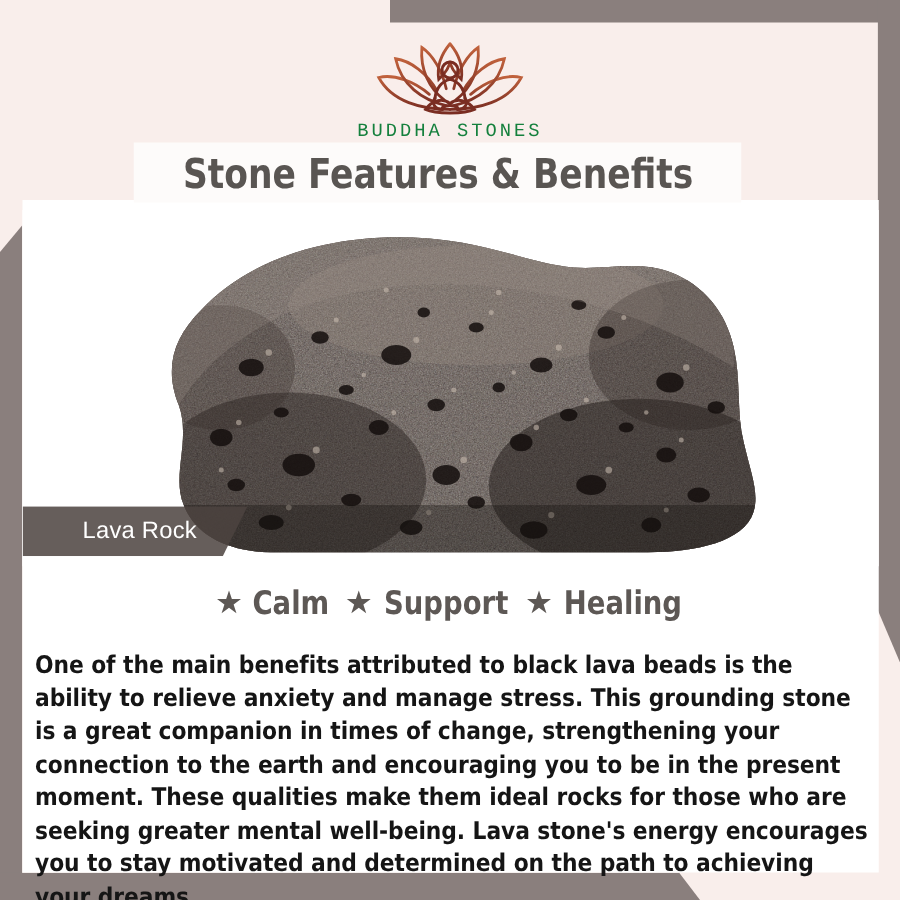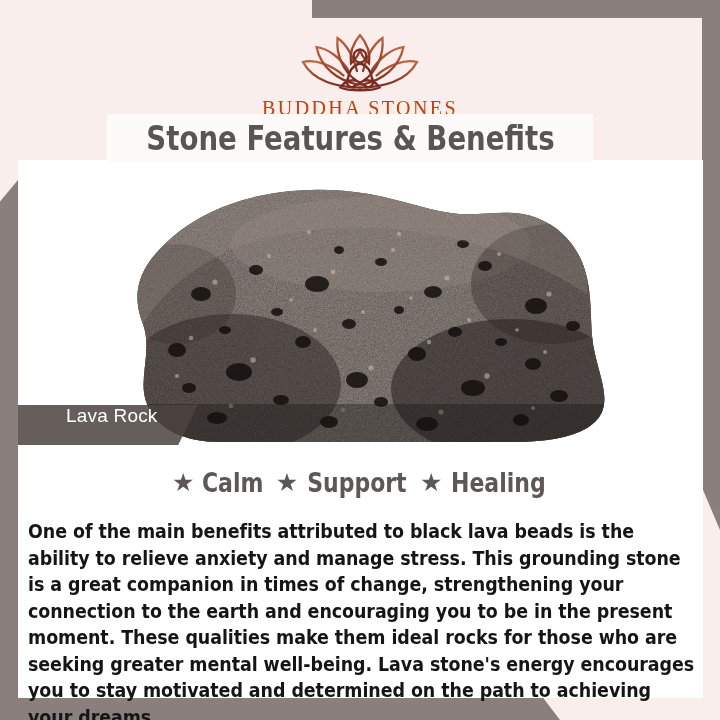--- a/index.html
+++ b/index.html
@@ -77,24 +77,24 @@
     align-items: center;
     justify-content: flex-start;
   }
   .brand-mark {
     width: 150px;
     height: 76px;
     display: block;
   }
   .brand-name {
     margin-top: 3px;
-    font-family: Liberation Serif, serif;
-    font-size: 20px;
+    font-family: Liberation Mono, monospace;
+    font-size: 15px;
     letter-spacing: 2.4px;
-    color: #c2410c;
+    color: #15803d;
     font-weight: 400;
   }
 
   
   .title-banner {
     position: absolute;
     top: 114px;
     left: 107px;
     width: 486px;
     height: 48px;
@@ -135,21 +135,21 @@
   
   .caption-band {
     position: absolute;
     left: 18px;
     top: 405px;
     width: 180px;
     height: 40px;
     background: rgba(77,67,64,0.86);
     clip-path: polygon(0 0, 100% 0, 89% 100%, 0 100%);
     display: flex;
-    align-items: flex-start;
+    align-items: center;
     z-index: 5;
   }
   .caption-text {
     margin-left: 48px;
     color: #ffffff;
     font-size: 19px;
     font-weight: 400;
     letter-spacing: .2px;
     white-space: nowrap;
   }

